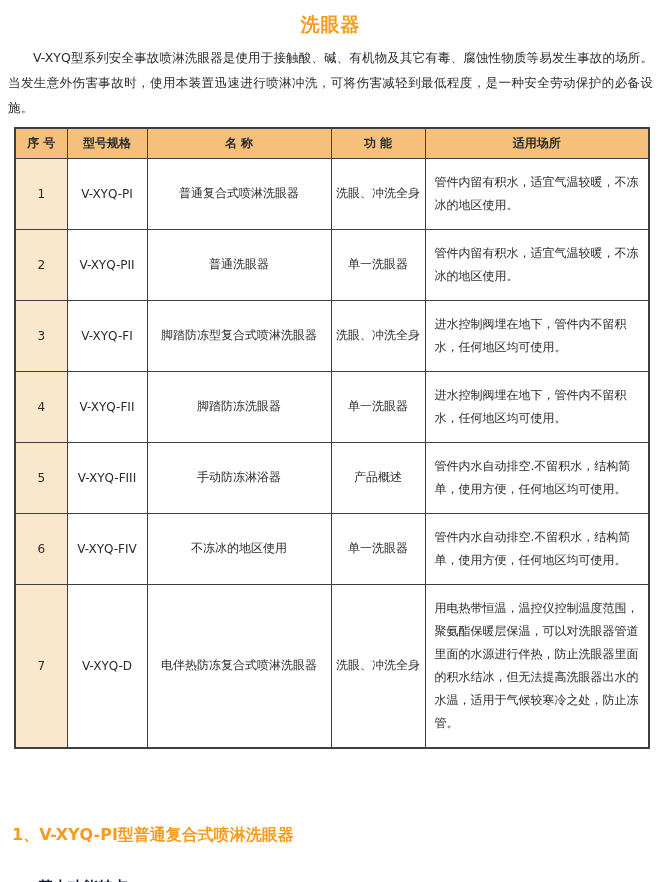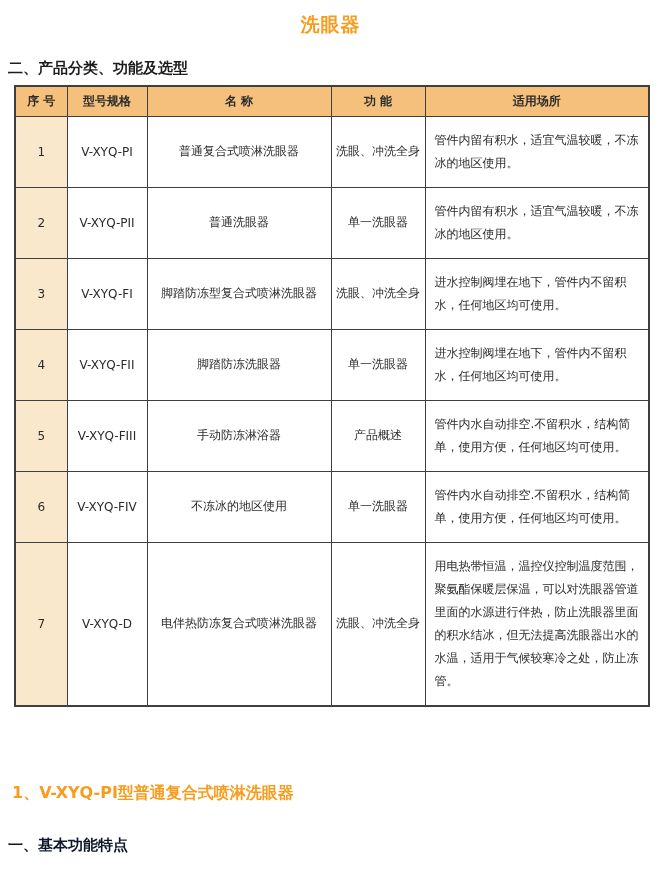--- a/index.html
+++ b/index.html
@@ -86,22 +86,22 @@
     color: #0f172a;
   }
 </style>
 </head>
 <body>
 
 <div class="page">
 
   <div class="doc-title">洗眼器</div>
 
+  <p class="para">V-XYQ型系列安全事故喷淋洗眼器是使用于接触酸、碱、有机物及其它有毒、腐蚀性物质等易发生事故的场所。当发生意外伤害事故时，使用本装置迅速进行喷淋冲洗，可将伤害减轻到最低程度，是一种安全劳动保护的必备设施。</p>
 
-  <div class="sec-heading second">二、产品分类、功能及选型</div>
 
   <table class="product-table">
     <colgroup>
       <col class="col-no">
         <col class="col-model">
         <col class="col-name">
         <col class="col-func">
         <col class="col-place">
     </colgroup>
     <thead>

